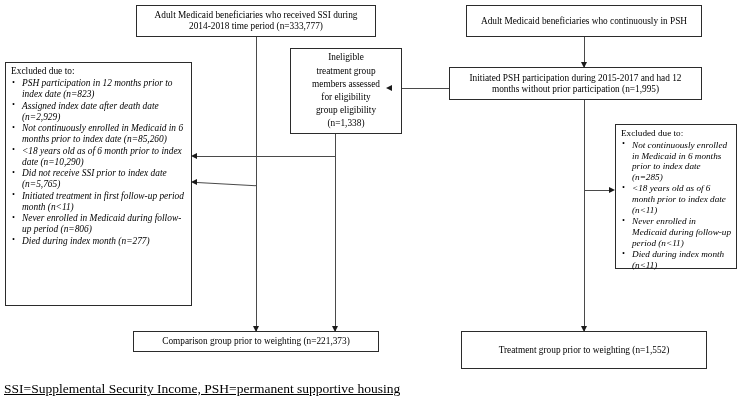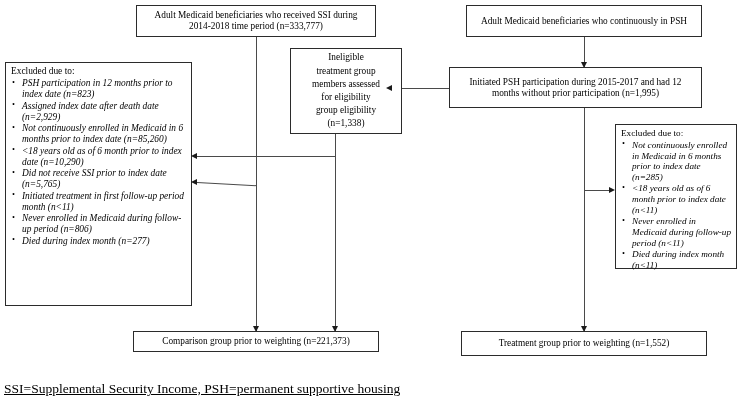--- a/index.html
+++ b/index.html
@@ -162,21 +162,21 @@
     <div class="box-inner">
       <span class="t-line">Ineligible</span>
       <span class="t-line">treatment group</span>
       <span class="t-line">members assessed</span>
       <span class="t-line">for eligibility</span>
       <span class="t-line">group eligibility</span>
       <span class="t-line">(n=1,338)</span>
     </div>
   </div>
 
-  <div class="box box-center" id="box-initiated-psh" style="left:449px; top:67px; width:253px; height:41px;">
+  <div class="box box-center" id="box-initiated-psh" style="left:449px; top:67px; width:253px; height:33px;">
     <div class="box-inner">
       <span class="t-line">Initiated PSH participation during 2015-2017  and had 12</span>
       <span class="t-line">months without prior participation (n=1,995)</span>
     </div>
   </div>
 
   <div class="box" id="box-excluded-comparison" style="left:5px; top:62px; width:187px; height:244px;">
     <div class="box-inner">
       <span class="excl-title">Excluded due to:</span>
       <ul class="excl-list">
@@ -203,21 +203,21 @@
       </ul>
     </div>
   </div>
 
   <div class="box box-center" id="box-comparison-final" style="left:133px; top:331px; width:246px; height:21px;">
     <div class="box-inner">
       <span class="t-line">Comparison group prior to weighting (n=221,373)</span>
     </div>
   </div>
 
-  <div class="box box-center" id="box-treatment-final" style="left:461px; top:331px; width:246px; height:25px;">
+  <div class="box box-center" id="box-treatment-final" style="left:461px; top:331px; width:246px; height:38px;">
     <div class="box-inner">
       <span class="t-line">Treatment group prior to weighting (n=1,552)</span>
     </div>
   </div>
 
   <div class="footnote" id="figure-footnote" style="left:4px; top:381px; font-size:13.5px;">SSI=Supplemental Security Income, PSH=permanent supportive housing</div>
 
 </div>
 
 </body></html>

